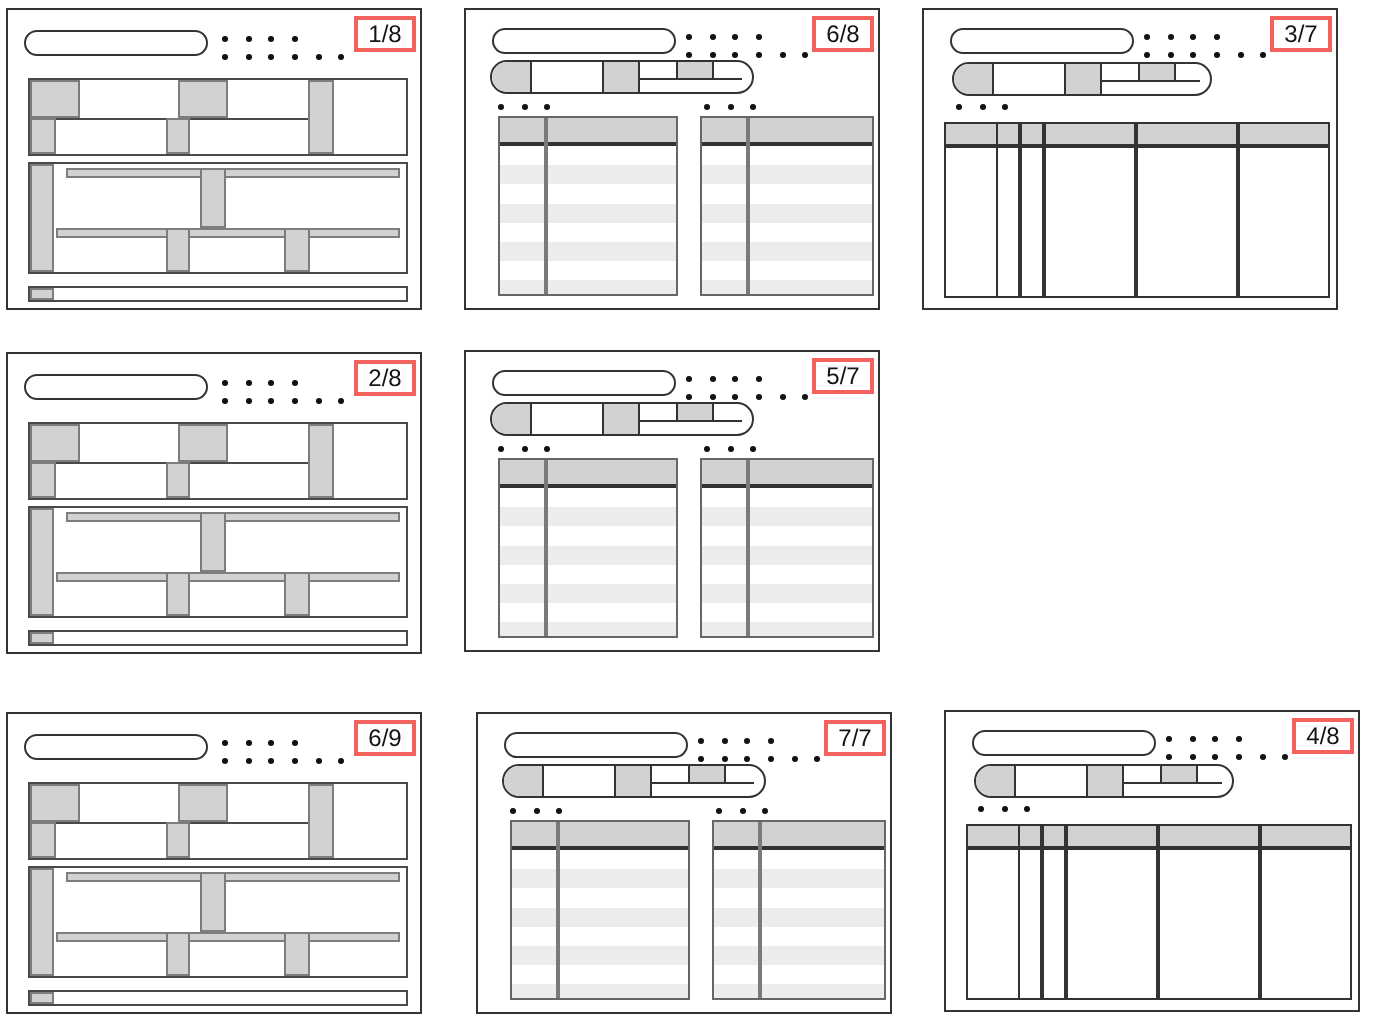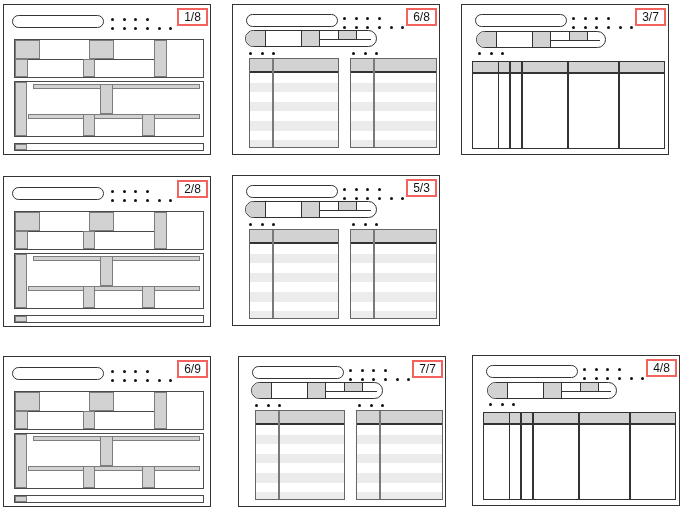--- a/index.html
+++ b/index.html
@@ -271,21 +271,21 @@
     <div class="mt-head"></div>
     <div class="mt-body"></div>
     <div class="mt-div"></div>
   </div>
   <div class="mini-table mt-right">
     <div class="mt-head"></div>
     <div class="mt-body"></div>
     <div class="mt-div"></div>
   </div>
 </div>
-    <span class="page-label">5/3</span>
+    <span class="page-label">5/7</span>
   </div>
   <div class="panel pos-6">
     <div class="wireframe">
   <div class="pill pill-a"></div>
   <div class="dots dots-top-a">
     <span class="dot"></span>
           <span class="dot"></span>
           <span class="dot"></span>
           <span class="dot"></span>
   </div>

